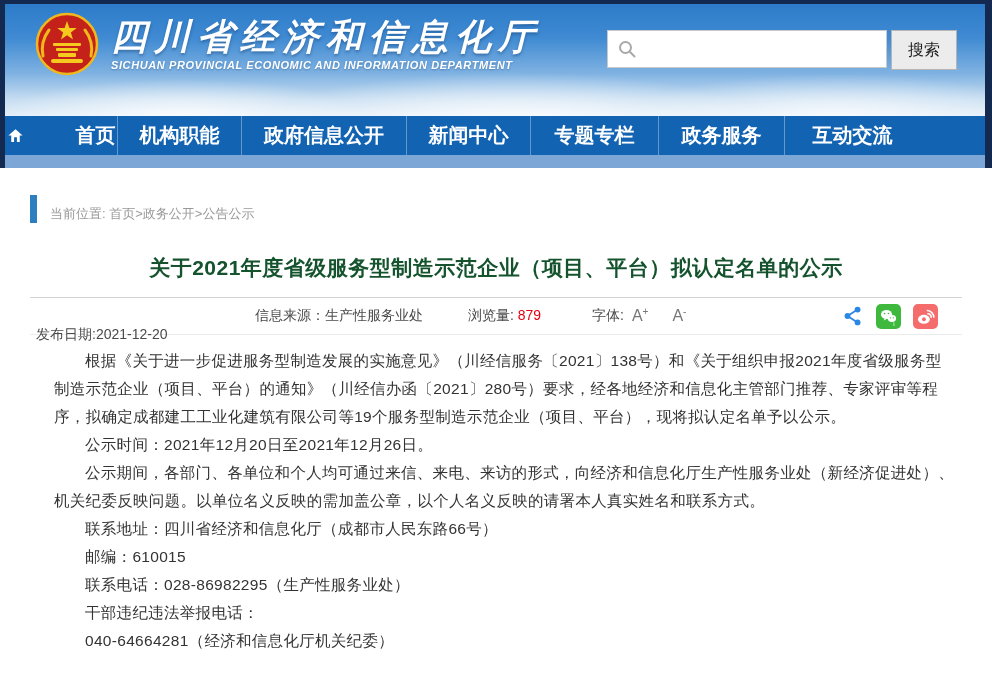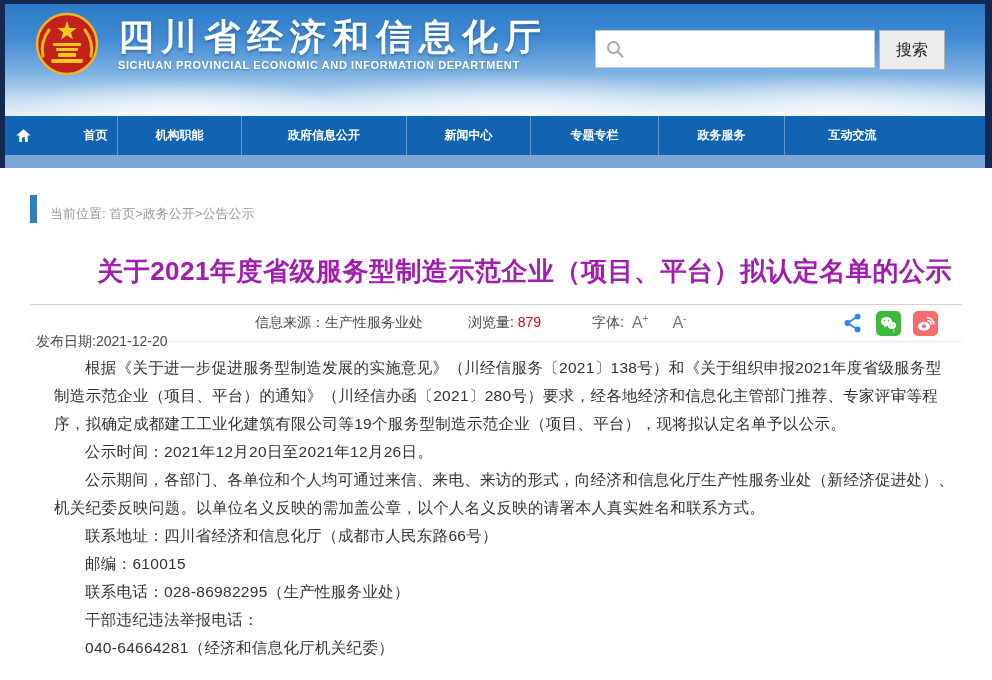--- a/index.html
+++ b/index.html
@@ -13,63 +13,63 @@
   .masthead {
     position:relative; height:112px;
     background-image:
       radial-gradient(ellipse 260px 55px at 18% 102%, rgba(255,255,255,.85), rgba(255,255,255,0) 72%),
       radial-gradient(ellipse 340px 70px at 52% 108%, rgba(255,255,255,.9), rgba(255,255,255,0) 75%),
       radial-gradient(ellipse 300px 60px at 85% 100%, rgba(255,255,255,.75), rgba(255,255,255,0) 70%),
       linear-gradient(180deg,#2d7bc9 0%,#3f8ad2 30%,#7fb2e2 62%,#c6ddf1 85%,#e3eef8 100%);
   }
   .brand { position:absolute; left:30px; top:8px; display:flex; align-items:center; }
   .emblem { width:64px; height:64px; flex:0 0 64px; }
-  .brand-text { margin-left:19px; }
+  .brand-text { margin-left:12px;font-style:italic; }
   .site-title {
     color:#ffffff; font-size:36px; font-weight:bold; letter-spacing:7px;
     text-shadow:0 2px 3px rgba(20,60,110,.45); line-height:40px; white-space:nowrap;
   }
   .site-subtitle {
     color:#ffffff; font-size:11px; font-weight:bold; letter-spacing:.6px;
     text-shadow:0 1px 2px rgba(20,60,110,.4); margin-top:2px; white-space:nowrap;
   }
-  .search-area { position:absolute; right:40px; top:26px; display:flex; align-items:flex-start; }
+  .search-area { position:absolute; right:28px; top:26px; display:flex; align-items:flex-start; }
   .search-box { position:relative; }
   .search-input {
     width:280px; height:38px; border:1px solid #c9c9c9; background:#fff;
     padding:0 10px 0 38px; font-size:14px; color:#333; outline:none;
   }
   .search-icon { position:absolute; left:10px; top:9px; width:20px; height:20px; }
   .search-btn {
     margin-left:4px; width:66px; height:40px; background:#ececec;
     border:1px solid #b5b5b5; font-size:16px; color:#222; cursor:pointer;
     font-family:"Liberation Sans","DejaVu Sans",sans-serif;
   }
 
   
   .main-nav { display:flex; height:39px; background:#1263b2; }
   .nav-item {
     display:flex; align-items:center; justify-content:center;
-    color:#ffffff; font-size:12px; font-weight:bold; text-decoration:none;
+    color:#ffffff; font-size:20px; font-weight:bold; text-decoration:none;
     border-right:1px solid rgba(255,255,255,.35); cursor:pointer;gap:46px;
   }
   .nav-item .home-icon { width:17px; height:17px; margin-right:6px; }
   .nav-fill { flex:1; }
 
   .sub-strip { height:13px; background:#7ba6d6; }
 
   
   .content { background:#fff; }
   .breadcrumb { display:flex; align-items:flex-end; margin:27px 0 0 30px; }
   .crumb-bar { width:7px; height:28px; background:#2e7fc0; }
   .crumb-text { margin-left:13px; font-size:13px; color:#999999; }
   .crumb-text .trail { color:#999999; text-decoration:none; cursor:pointer; }
 
   .article-title {
-    text-align:right; color:#a21caf; font-size:26px; font-weight:bold;
+    text-align:center; color:#14532d; font-size:21px; font-weight:bold;
     margin:31px 40px 0 40px; letter-spacing:.5px;
   }
   .rule { border:none; border-top:1px solid #d2d2d2; margin:15px 30px 0 30px; }
   .rule-light { border:none; border-top:1px solid #ebebeb; margin:0 30px; }
 
   .meta-row { display:flex; align-items:center; height:36px; padding:0 36px; font-size:14px; color:#4a4a4a; }
   .m-date { width:219px;margin-top:37px; }
   .m-source { width:213px; }
   .m-views { width:124px; }
   .views-num { color:#e60012; }

